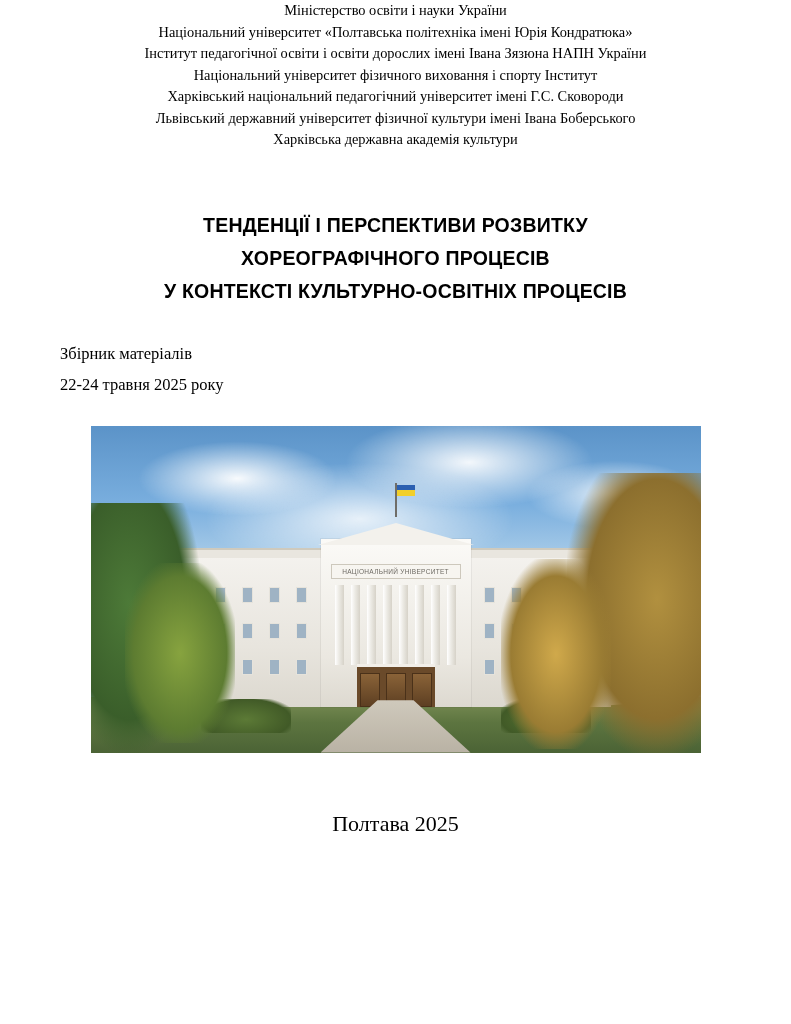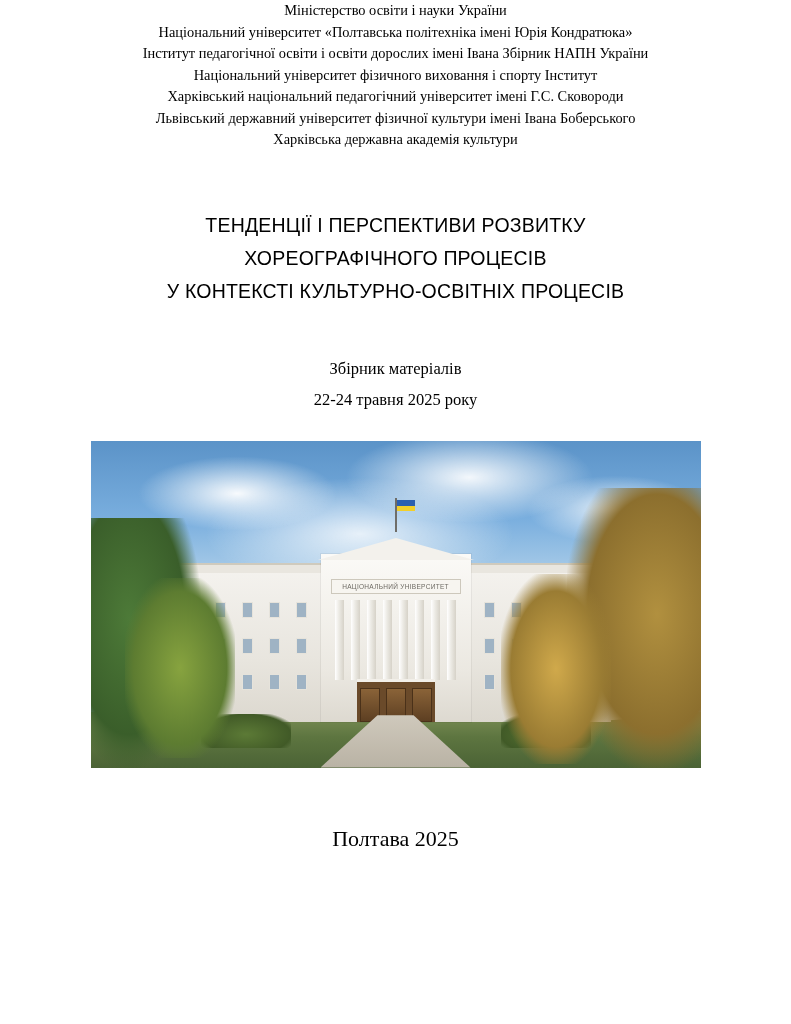--- a/index.html
+++ b/index.html
@@ -30,32 +30,31 @@
     font-size: 14.4px;
     line-height: 21.5px;
     white-space: nowrap;
   }
 
   
   .title-block {
     margin-top: 58px;
     text-align: center;
     font-family: "Liberation Sans", sans-serif;
-    font-weight: normal;
+    font-weight: bold;
   }
   .title-block .title-line {
     font-size: 19.5px;
     line-height: 33px;
     letter-spacing: 0.2px;
   }
 
   
   .subtitle-block {
-    margin-top: 45px;
-    text-align: center;
+    margin-top: 30px;
   }
   .subtitle-block .sub-line {
     font-size: 16.5px;
     line-height: 31px;
   }
 
   
   .photo-wrap {
     margin-top: 26px;
     display: flex;
@@ -278,21 +277,21 @@
   }
 </style>
 </head>
 <body>
 
 <div class="page">
 
   <div class="orgs">
     <div class="org-line">Міністерство освіти і науки України</div>
     <div class="org-line">Національний університет «Полтавська політехніка імені Юрія Кондратюка»</div>
-    <div class="org-line">Інститут педагогічної освіти і освіти дорослих імені Івана Збірник НАПН України</div>
+    <div class="org-line">Інститут педагогічної освіти і освіти дорослих імені Івана Зязюна НАПН України</div>
     <div class="org-line">Національний університет фізичного виховання і спорту Інститут</div>
     <div class="org-line">Харківський національний педагогічний університет імені Г.С. Сковороди</div>
     <div class="org-line">Львівський державний університет фізичної культури імені Івана Боберського</div>
     <div class="org-line">Харківська державна академія культури</div>
   </div>
 
   <div class="title-block">
     <div class="title-line">ТЕНДЕНЦІЇ І ПЕРСПЕКТИВИ РОЗВИТКУ</div>
     <div class="title-line">ХОРЕОГРАФІЧНОГО ПРОЦЕСІВ</div>
     <div class="title-line">У КОНТЕКСТІ КУЛЬТУРНО-ОСВІТНІХ ПРОЦЕСІВ</div>

